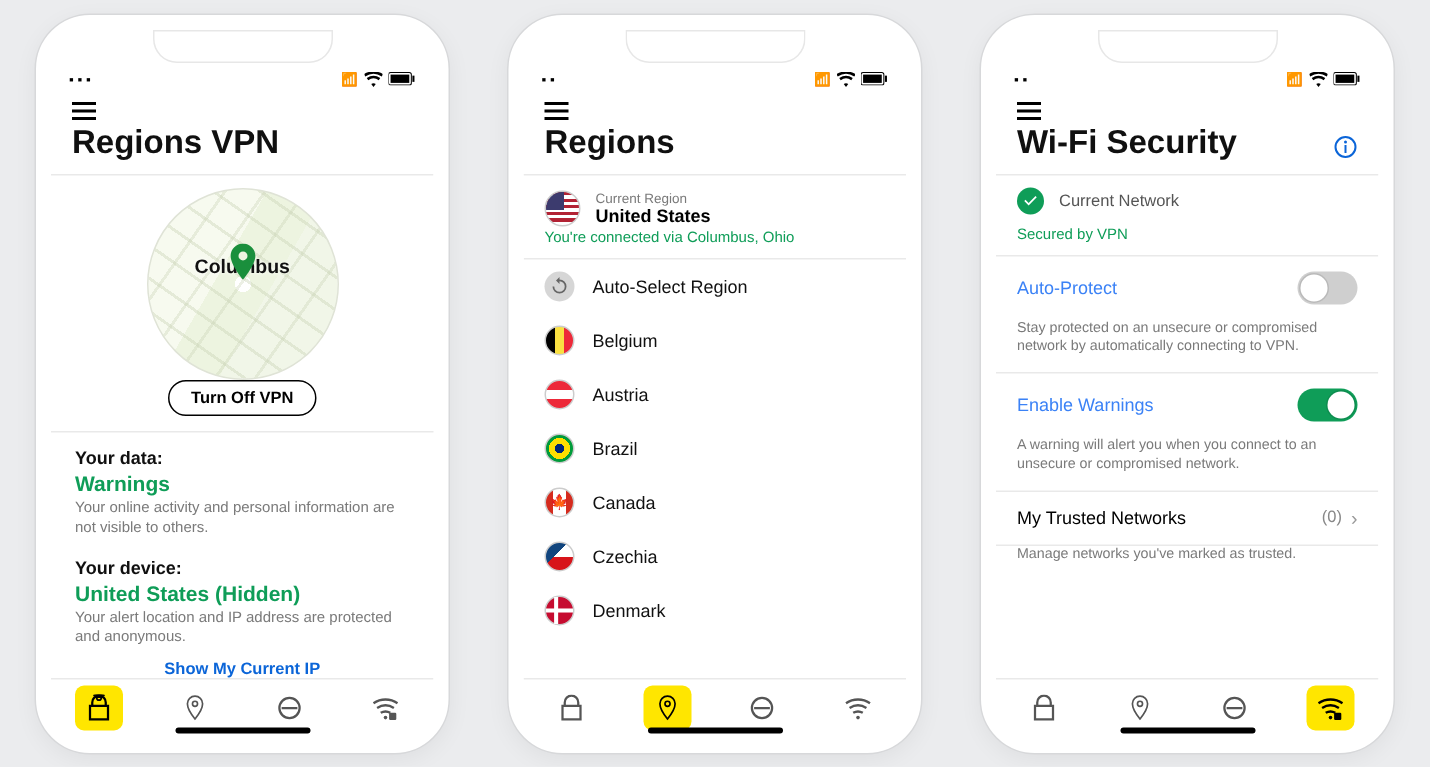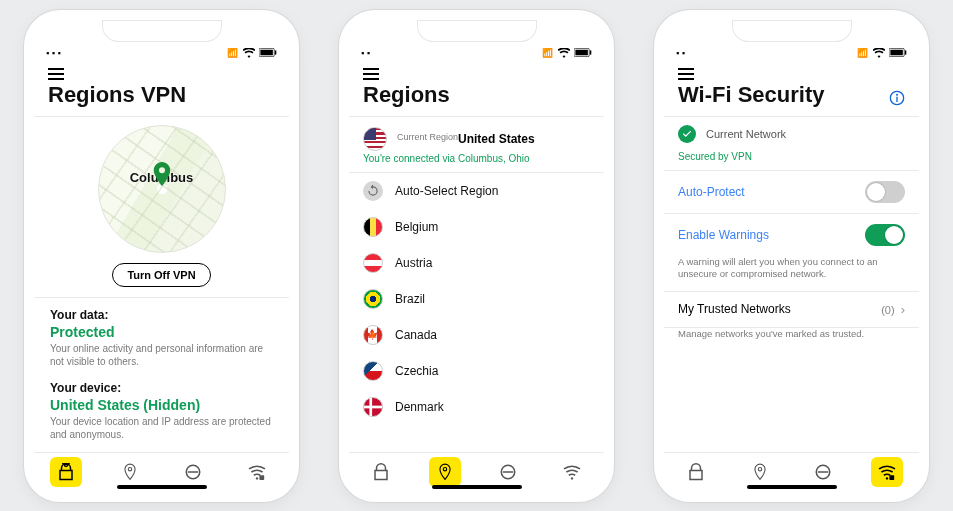--- a/index.html
+++ b/index.html
@@ -37,33 +37,33 @@
   .map-wrap{display:flex;flex-direction:column;align-items:center;padding:8px 0 10px}
   .map{width:128px;height:128px;border-radius:50%;background:
      radial-gradient(circle at 50% 50%,#fff 0 6%,transparent 6%),
      linear-gradient(120deg,#f7faef 0 40%,#edf4e0 40% 60%,#f1f6e8 60% 100%);
      border:1px solid #dfe3d6;position:relative;overflow:hidden}
   .map::before{content:"";position:absolute;inset:0;background:
      repeating-linear-gradient(35deg,rgba(200,210,180,.4) 0 2px,transparent 2px 18px),
      repeating-linear-gradient(-55deg,rgba(200,210,180,.35) 0 2px,transparent 2px 22px);}
   .pin{position:absolute;left:50%;top:48%;transform:translate(-50%,-100%);}
   .city{position:absolute;left:50%;top:50%;transform:translate(-50%,-130%);font-weight:700;font-size:13px;color:#111;text-shadow:0 0 3px #fff}
-  .pill-btn{margin-top:10px;border:1.5px solid #000;border-radius:18px;background:#fff;padding:5px 14px;font-weight:700;font-size:11px;cursor:pointer}
+  .pill-btn{border:1.5px solid #000;border-radius:18px;background:#fff;padding:5px 14px;font-weight:700;font-size:11px;cursor:pointer}
   .sec-block{padding:10px 16px 2px}
   .sec-label{font-size:12px;font-weight:700;color:var(--ink)}
   .sec-val{font-size:14px;font-weight:800;color:var(--green);margin:2px 0}
   .sec-desc{font-size:10px;color:var(--sub);line-height:1.35}
   .link{display:block;text-align:center;font-size:11px;font-weight:700;color:var(--blue);padding:6px 0;cursor:pointer}
 
   
   .cur-region{display:flex;align-items:center;gap:10px;padding:10px 14px 2px}
   .flag{width:24px;height:24px;border-radius:50%;overflow:hidden;border:1px solid #ccc;flex:none}
   .flag.us{background:linear-gradient(#b22234 0 10%,#fff 10% 20%,#b22234 20% 30%,#fff 30% 40%,#b22234 40% 50%,#fff 50% 60%,#b22234 60% 70%,#fff 70% 80%,#b22234 80% 90%,#fff 90% 100%);position:relative}
   .flag.us::after{content:"";position:absolute;top:0;left:0;width:12px;height:12px;background:#3c3b6e}
-  .cur-region .txt{display:flex;flex-direction:row}
+  .cur-region .txt{display:flex;flex-direction:column}
   .cur-region .lbl{font-size:9px;color:var(--sub)}
   .cur-region .nm{font-size:12px;font-weight:700}
   .connected-via{font-size:10px;color:var(--green);padding:0 14px 8px}
   .region-item{display:flex;align-items:center;gap:12px;padding:8px 14px;font-size:12px;color:#111;cursor:pointer}
   .region-item .ic{width:20px;height:20px;border-radius:50%;background:#d6d6d6;display:flex;align-items:center;justify-content:center;flex:none}
 
   
   .info-row{display:flex;justify-content:space-between;padding:8px 14px}
   .info-left{display:flex;align-items:center;gap:10px}
   .check-badge{width:18px;height:18px;border-radius:50%;background:var(--green);display:flex;align-items:center;justify-content:center}
@@ -120,27 +120,27 @@
             <svg width="18" height="24" viewBox="0 0 24 32">
                 <path fill="#1a8f3c" d="M12 0C6 0 1 5 1 11c0 8 11 21 11 21s11-13 11-21C23 5 18 0 12 0zm0 15a4 4 0 110-8 4 4 0 010 8z"></path>
               </svg>
           </span>
         </div>
         <button class="pill-btn">Turn Off VPN</button>
       </div>
       <div class="divider"></div>
       <div class="sec-block">
         <div class="sec-label">Your data:</div>
-        <div class="sec-val">Protected</div>
+        <div class="sec-val">Warnings</div>
         <div class="sec-desc">Your online activity and personal information are not visible to others.</div>
       </div>
       <div class="sec-block">
         <div class="sec-label">Your device:</div>
         <div class="sec-val">United States (Hidden)</div>
-        <div class="sec-desc">Your device location and IP address are protected and anonymous.</div>
+        <div class="sec-desc">Your alert location and IP address are protected and anonymous.</div>
       </div>
       <span class="link">Show My Current IP</span>
     </div>
     <div class="tabbar">
       <div class="tab active">
           <svg width="18" height="18" viewBox="0 0 24 24">
             <path fill="none" stroke="#000" stroke-width="2" d="M6 10V7a6 6 0 1112 0v3m-14 0h16v12H4z"></path>
             <circle cx="12" cy="3" r="2" fill="none" stroke="#000" stroke-width="1.5"></circle>
             <path stroke="#000" stroke-width="1.5" d="M9 1a6 6 0 016 0M7 -1a10 10 0 0110 0" transform="translate(0,2)"></path>
           </svg>
@@ -329,20 +329,21 @@
             </span>
           <span style="font-size:11px;color:#555">Current Network</span>
         </div>
       </div>
       <div class="secured">Secured by VPN</div>
       <div class="divider"></div>
       <div class="setting-row">
         <span>Auto-Protect</span>
         <div class="toggle off"></div>
       </div>
+      <div class="setting-desc">Stay protected on an unsecure or compromised network by automatically connecting to VPN.</div>
       <div class="divider"></div>
       <div class="setting-row">
         <span>Enable Warnings</span>
         <div class="toggle on"></div>
       </div>
       <div class="setting-desc">A warning will alert you when you connect to an unsecure or compromised network.</div>
       <div class="divider"></div>
       <div class="trusted-row">
         <span>My Trusted Networks</span>
         <span style="display:flex;align-items:center;gap:6px">

